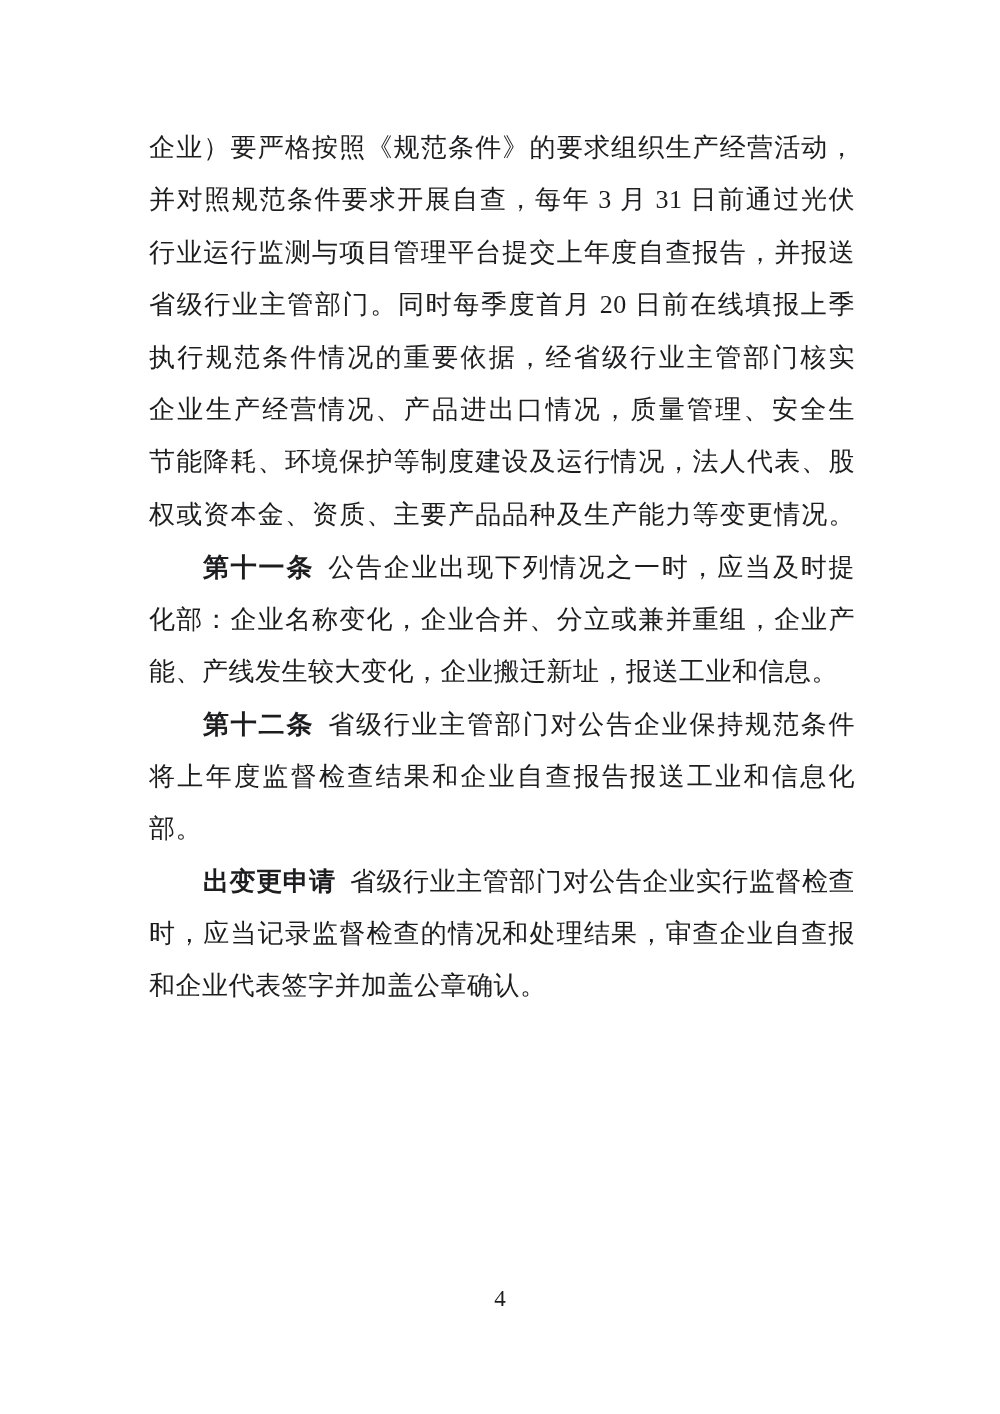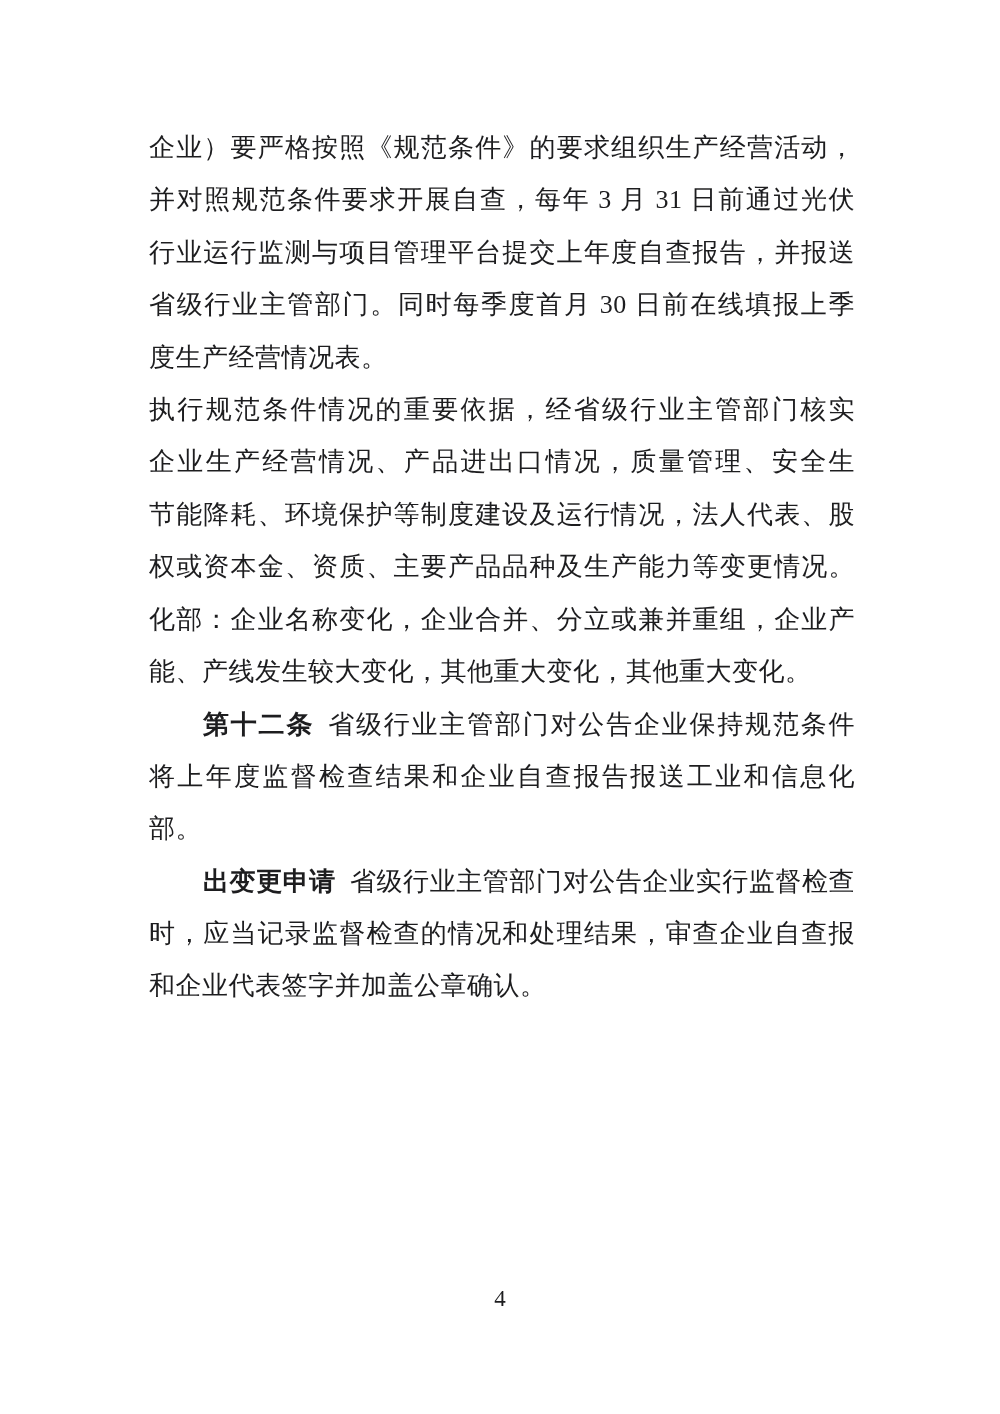--- a/index.html
+++ b/index.html
@@ -51,30 +51,30 @@
   }
 </style>
 </head>
 <body>
 
 <div class="page">
   <div class="text-block">
     <div class="ln j"><span>企业）要严格按照《规范条件》的要求组织生产经营活动，</span></div>
     <div class="ln j"><span>并对照规范条件要求开展自查，每年 3 月 31 日前通过光伏</span></div>
     <div class="ln j"><span>行业运行监测与项目管理平台提交上年度自查报告，并报送</span></div>
-    <div class="ln j"><span>省级行业主管部门。同时每季度首月 30 日前在线填报上季</span></div>
-    <div class="ln"><span>度生产经营情况表。</span></div>
+    <div class="ln j"><span>省级行业主管部门。同时每季度首月 20 日前在线填报上季</span></div>
 
     <div class="ln j"><span>执行规范条件情况的重要依据，经省级行业主管部门核实后：</span></div>
     <div class="ln j"><span>企业生产经营情况、产品进出口情况，质量管理、安全生产、</span></div>
     <div class="ln j"><span>节能降耗、环境保护等制度建设及运行情况，法人代表、股</span></div>
     <div class="ln j"><span>权或资本金、资质、主要产品品种及生产能力等变更情况。</span></div>
 
+    <div class="ln j ind"><b>第十一条</b><span>公告企业出现下列情况之一时，应当及时提</span></div>
     <div class="ln j"><span>化部：企业名称变化，企业合并、分立或兼并重组，企业产</span></div>
-    <div class="ln"><span>能、产线发生较大变化，其他重大变化，其他重大变化。</span></div>
+    <div class="ln"><span>能、产线发生较大变化，企业搬迁新址，报送工业和信息。</span></div>
 
     <div class="ln j ind"><b>第十二条</b><span>省级行业主管部门对公告企业保持规范条件</span></div>
     <div class="ln j"><span>将上年度监督检查结果和企业自查报告报送工业和信息化</span></div>
     <div class="ln"><span>部。</span></div>
 
     <div class="ln j ind"><b>出变更申请</b><span>省级行业主管部门对公告企业实行监督检查</span></div>
     <div class="ln j"><span>时，应当记录监督检查的情况和处理结果，审查企业自查报告</span></div>
     <div class="ln"><span>和企业代表签字并加盖公章确认。</span></div>
 
   </div>

